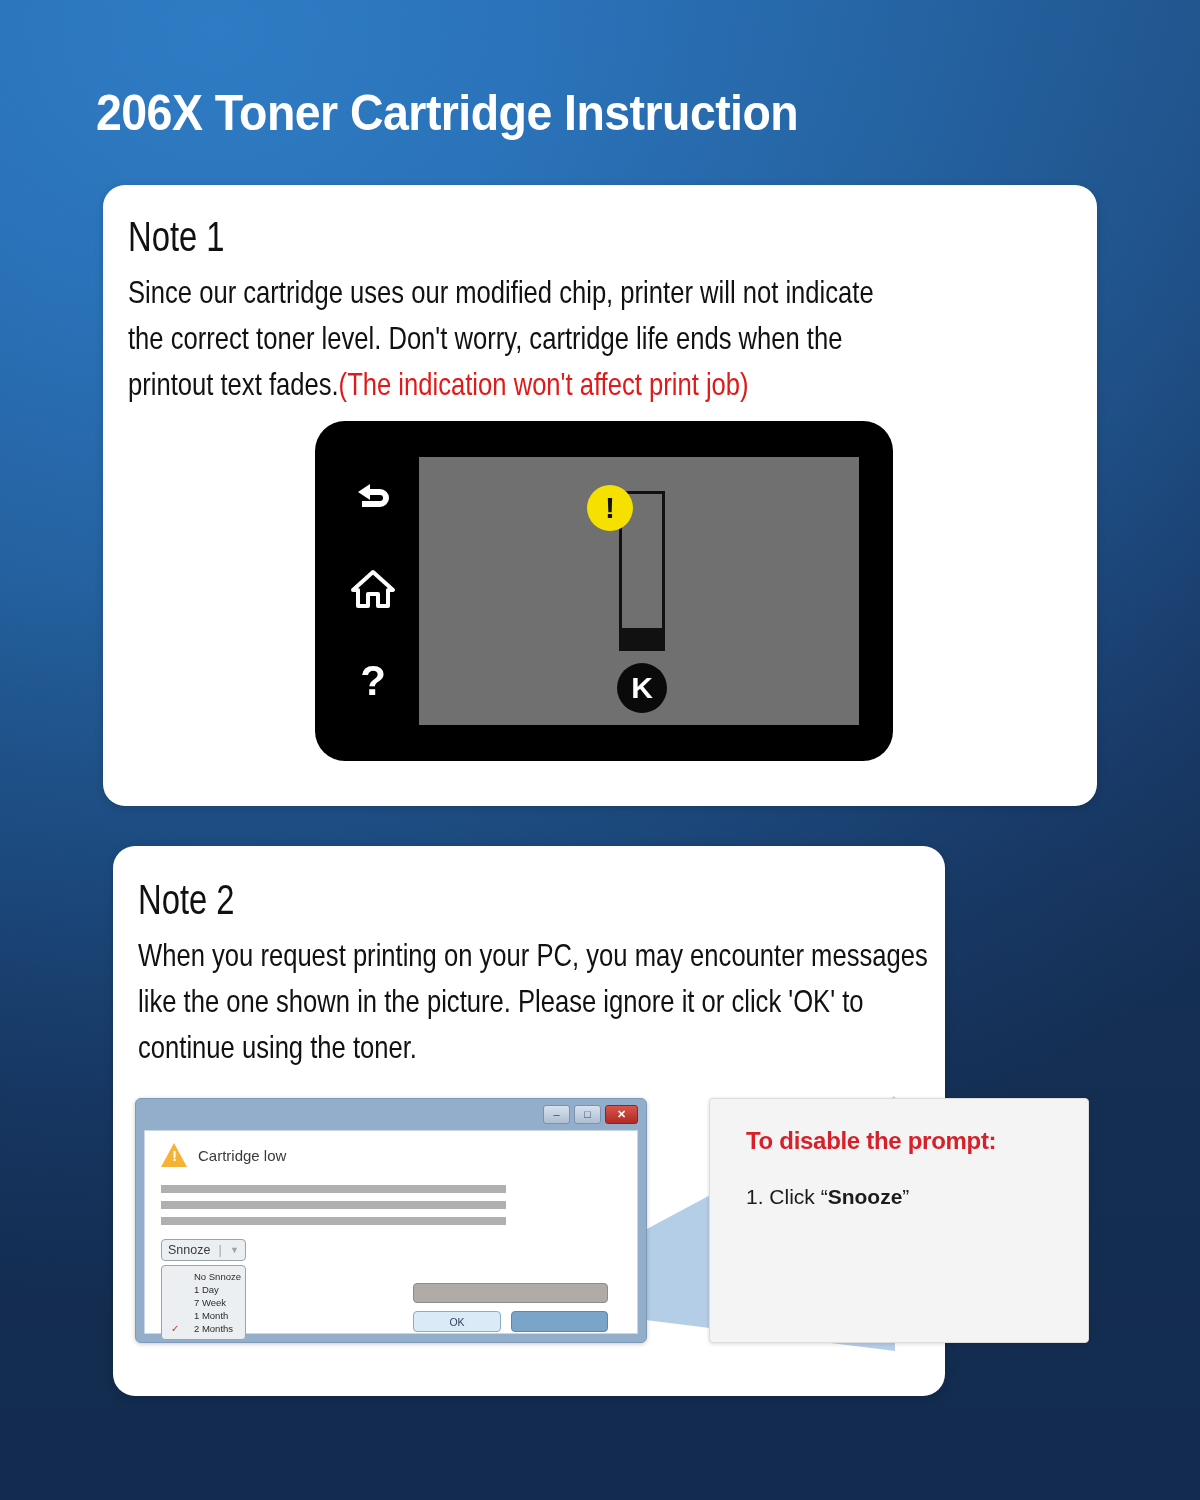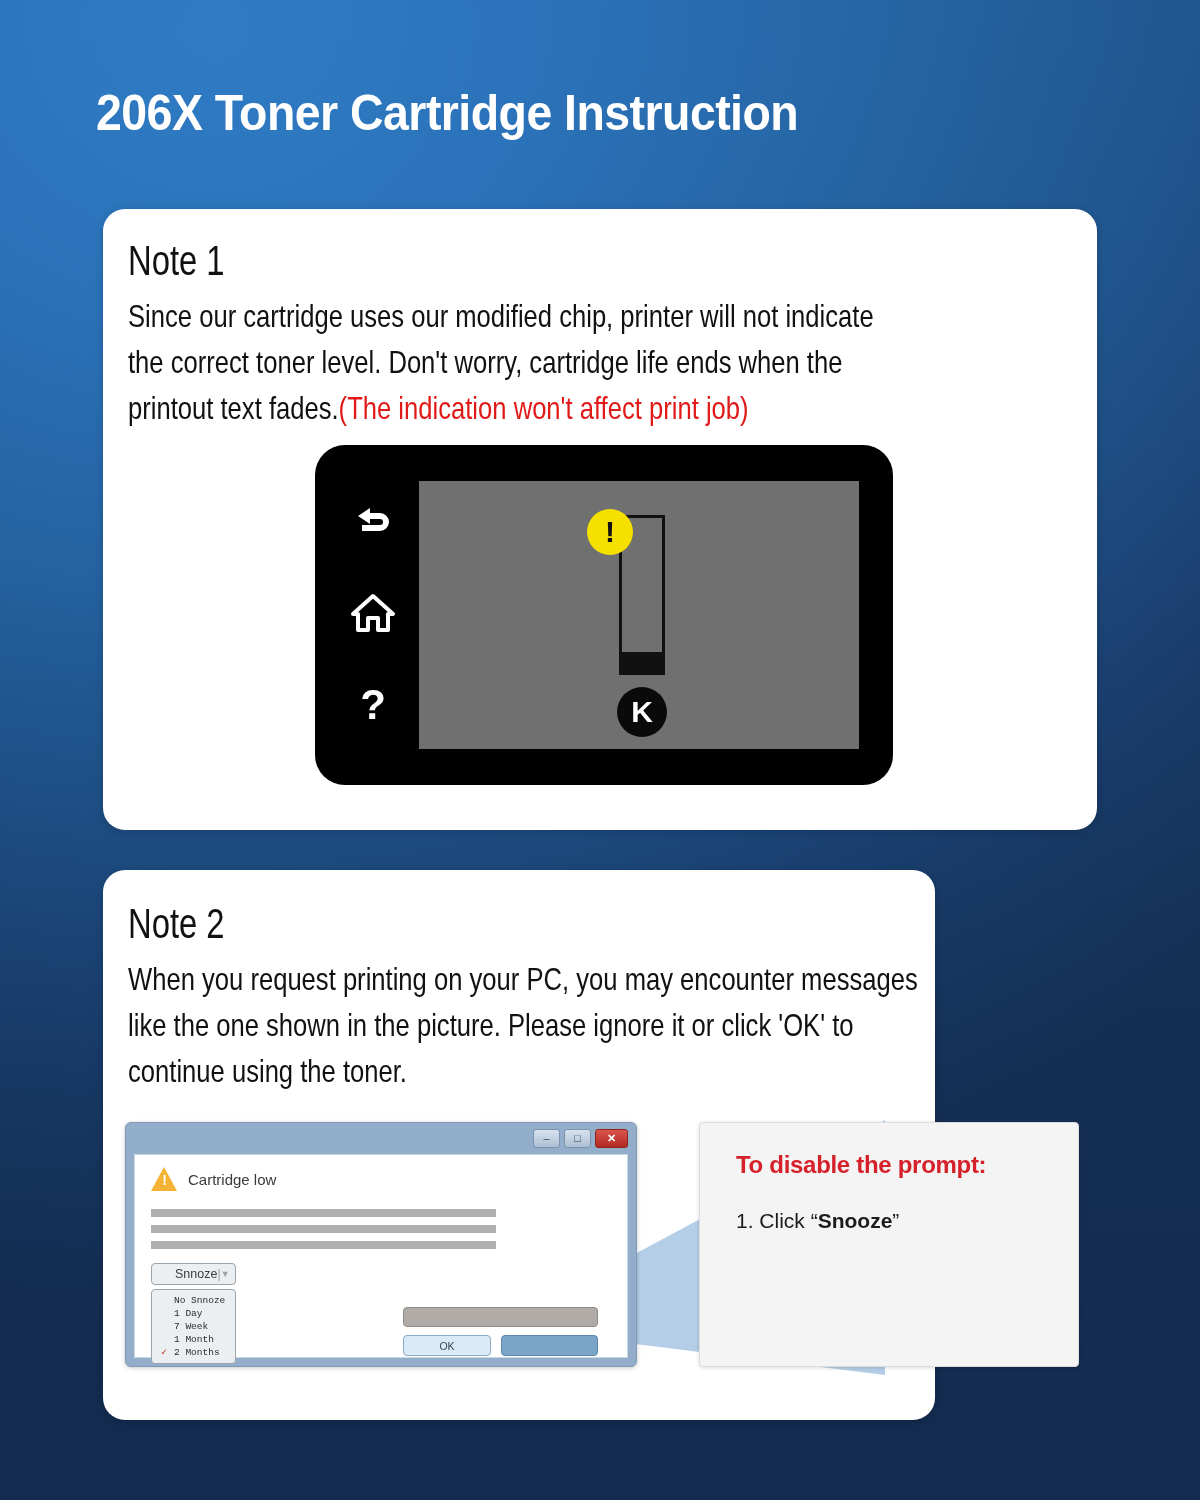--- a/index.html
+++ b/index.html
@@ -47,24 +47,23 @@
     transform-origin: left center;
     white-space: nowrap;
   }
 
   
   .card {
     position: absolute;
     background: #ffffff;
     border-radius: 22px;
     box-shadow: 0 2px 10px rgba(0,0,0,0.16);
-    margin-top: 24px;
   }
   #card-note1 { left: 103px; top: 185px; width: 994px; height: 621px; }
-  #card-note2 { left: 103px; top: 846px; width: 832px; height: 550px; }
+  #card-note2 { left: 113px; top: 846px; width: 832px; height: 550px; }
 
   .note-heading {
     font-family: "Liberation Sans", sans-serif;
     font-weight: 400;
     font-size: 42px;
     line-height: 48px;
     color: #111111;
     transform: scaleX(0.78);
     transform-origin: left center;
     white-space: nowrap;
@@ -309,25 +308,25 @@
     position: absolute;
     left: 16px;
     top: 108px;
     width: 85px;
     height: 22px;
     background: #eceff1;
     border: 1px solid #9aa4ad;
     border-radius: 4px;
     display: flex;
     align-items: center;
-    padding: 0 23px;
+    padding: 0 6px;
     font-size: 12.5px;
     color: #3c3c3c;
     font-family: "Liberation Sans", sans-serif;
-    gap: 0;
+    gap: 8px;
   }
   #snooze-select .sep { color: #9aa4ad; }
   #snooze-select .caret {
     font-size: 9px;
     color: #9aa4ad;
     margin-left: auto;
   }
   #snooze-list {
     position: absolute;
     left: 16px;
@@ -336,22 +335,22 @@
     background: #eceff1;
     border: 1px solid #9aa4ad;
     border-radius: 4px;
     padding: 4px 0 4px 0;
   }
   .snooze-option {
     position: relative;
     font-size: 9.5px;
     line-height: 13px;
     color: #2b2b2b;
-    padding-left: 22px;
-    font-family: Liberation Mono, monospace;
+    padding-left: 32px;
+    font-family: Liberation Sans, sans-serif;
     white-space: nowrap;
   }
   .snooze-option .check {
     position: absolute;
     left: 9px;
     top: 0;
     color: #c0392b;
     font-size: 10px;
   }
 

